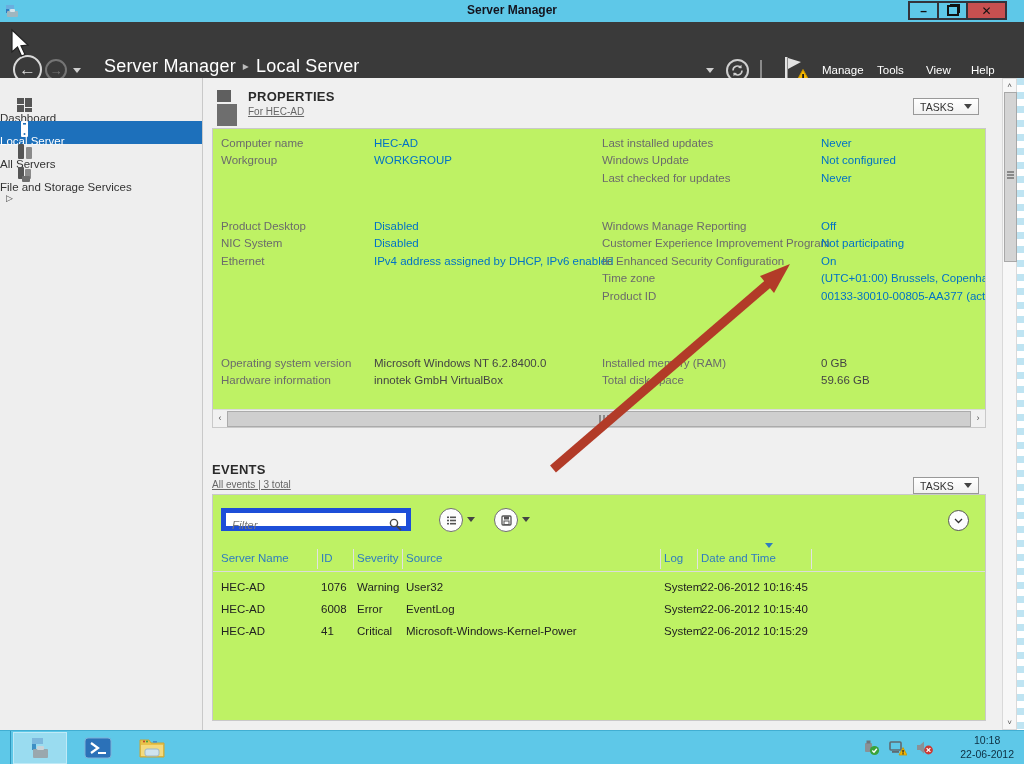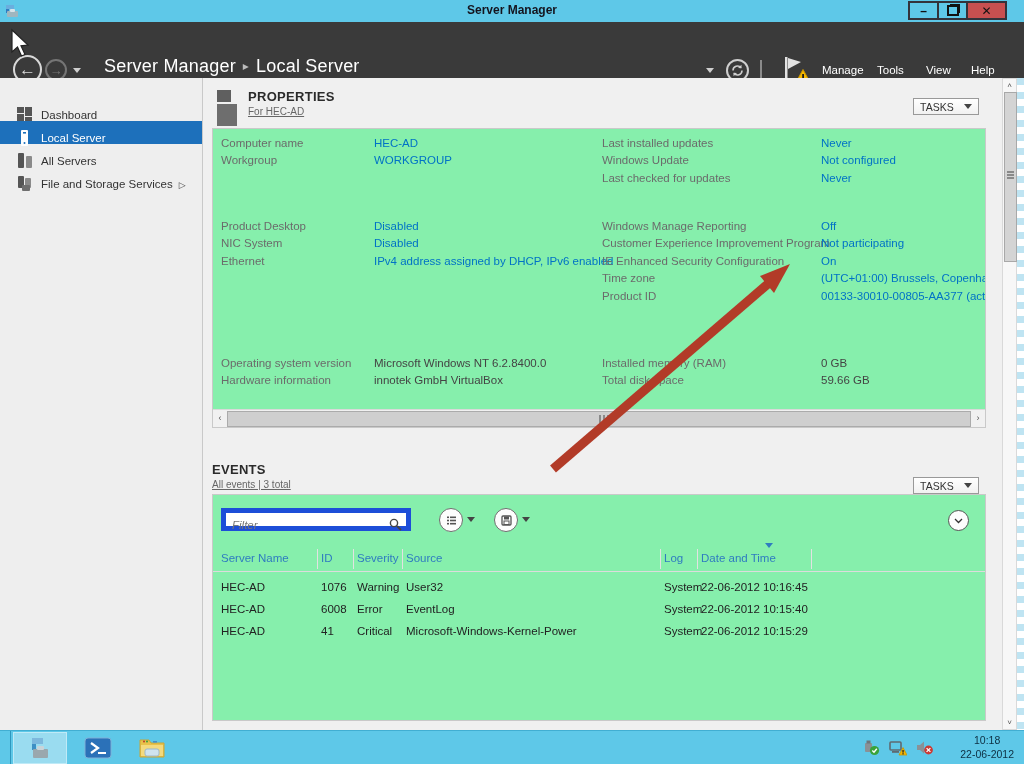--- a/index.html
+++ b/index.html
@@ -28,36 +28,36 @@
   .breadcrumb{position:absolute;left:104px;top:34px;font-size:18px;color:#fff;letter-spacing:.2px;}
   .crumb-sep{color:#bcbcbc;font-size:12px;padding:0 7px;vertical-align:2px;}
   .caret-pos2{position:absolute;left:706px;top:46px;}
   .refresh{position:absolute;left:726px;top:37px;width:23px;height:23px;border:2px solid #cfcfcf;}
   .nav-sep{position:absolute;left:760px;top:38px;width:2px;height:21px;background:#8a8a8a;}
   .flagwrap{position:absolute;left:781px;top:34px;width:36px;height:32px;}
   .nav-menu{position:absolute;top:42px;font-size:11.5px;color:#fff;cursor:default;}
   
   .sidebar{position:absolute;left:0;top:78px;width:202px;height:652px;background:#eeeeee;
     border-right:1px solid #c9c9c9;}
-  .side-item{position:relative;height:23px;display:flex;align-items:flex-end;font-size:11.5px;color:#333;}
+  .side-item{position:relative;height:23px;display:flex;align-items:flex-start;font-size:11.5px;color:#333;flex-direction:column;}
   .side-item .sicon{width:16px;height:14px;margin:0 8px 0 17px;flex:none;}
   .side-item.selected{background:#1d70bb;color:#fff;}
   .side-chev{margin-left:6px;font-size:9px;color:#444;}
   
   .main-bg{position:absolute;left:203px;top:78px;width:799px;height:652px;background:#f0f0f0;}
   .sec-icon{position:absolute;left:217px;top:90px;width:20px;height:36px;}
   .sec-icon .t{position:absolute;left:0;top:0;width:14px;height:12px;background:#5f5f5f;}
   .sec-icon .b{position:absolute;left:0;top:14px;width:20px;height:22px;background:#6e6e6e;}
   .sec-title{position:absolute;font-size:13px;font-weight:bold;color:#2b2b2b;letter-spacing:.3px;}
   .sec-sub{position:absolute;font-size:10px;color:#666;text-decoration:underline;}
   .tasks-btn{position:absolute;left:913px;width:66px;height:17px;background:linear-gradient(#fff,#f1f1f1);
     border:1px solid #999;display:flex;align-items:center;justify-content:space-between;
     padding:0 6px;font-size:10.5px;color:#333;box-sizing:border-box;}
   .tri-down{width:0;height:0;border-left:4px solid transparent;border-right:4px solid transparent;border-top:5px solid #444;}
-  .panel{position:absolute;left:212px;width:774px;background:#86efac;border:1px solid #c9c9c9;box-sizing:border-box;overflow:hidden;}
+  .panel{position:absolute;left:212px;width:774px;background:#bef264;border:1px solid #c9c9c9;box-sizing:border-box;overflow:hidden;}
   #props-panel{top:128px;height:300px;}
   #events-panel{top:494px;height:227px;}
   .pb{position:absolute;}
   .prow{height:17.5px;display:flex;align-items:center;font-size:11.5px;white-space:nowrap;position:relative;}
   .plabel{flex:none;color:#6b6b6b;}
   .c1 .plabel{width:153px;}
   .c2 .plabel{width:219px;}
   .pvalue{color:#0072c6;}
   .pvalue.plain{color:#444;}
   .pextra{position:absolute;left:349px;color:#444;}

